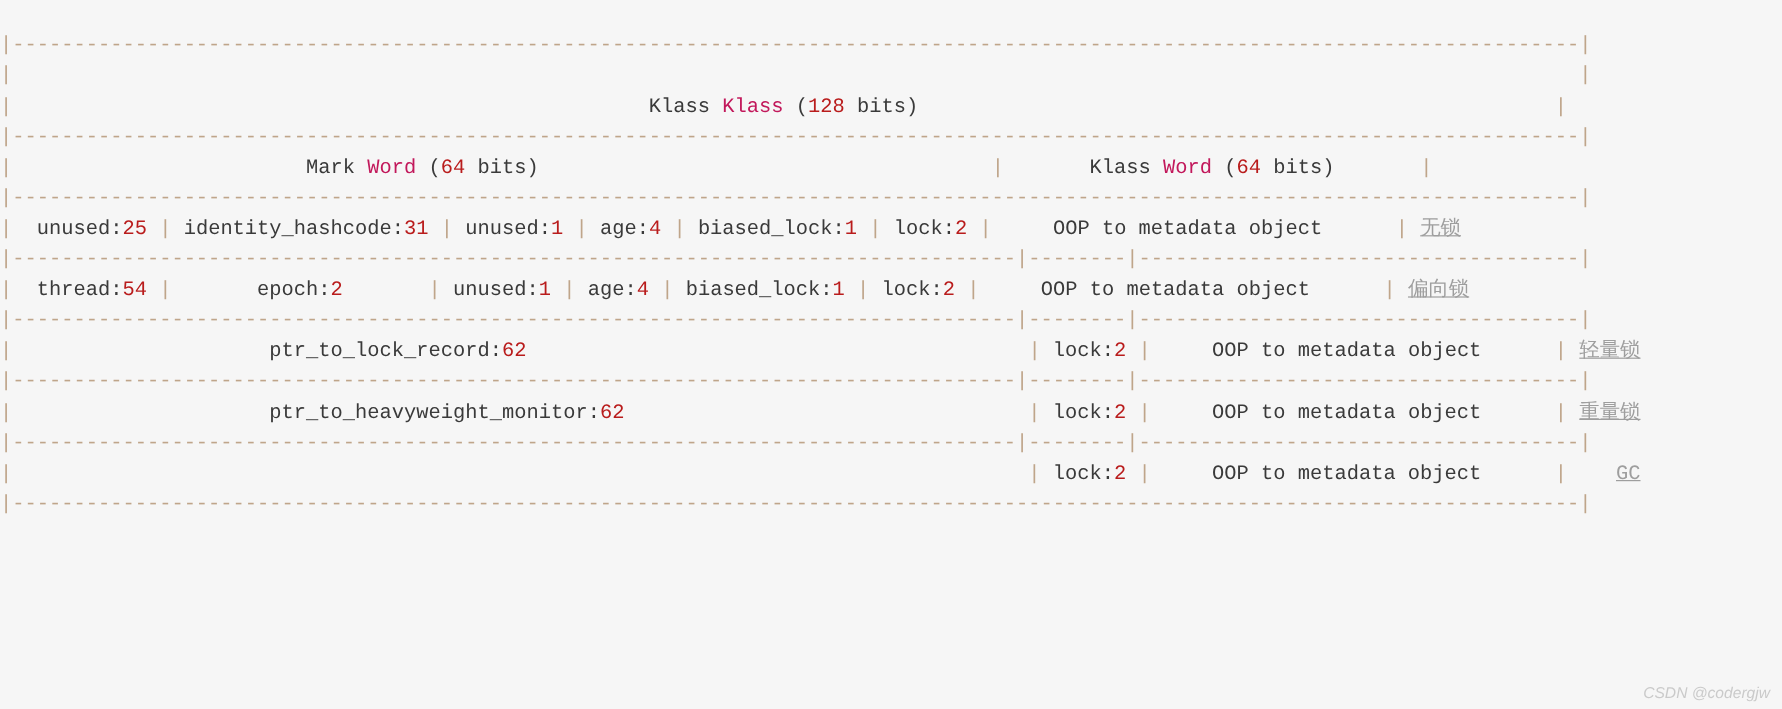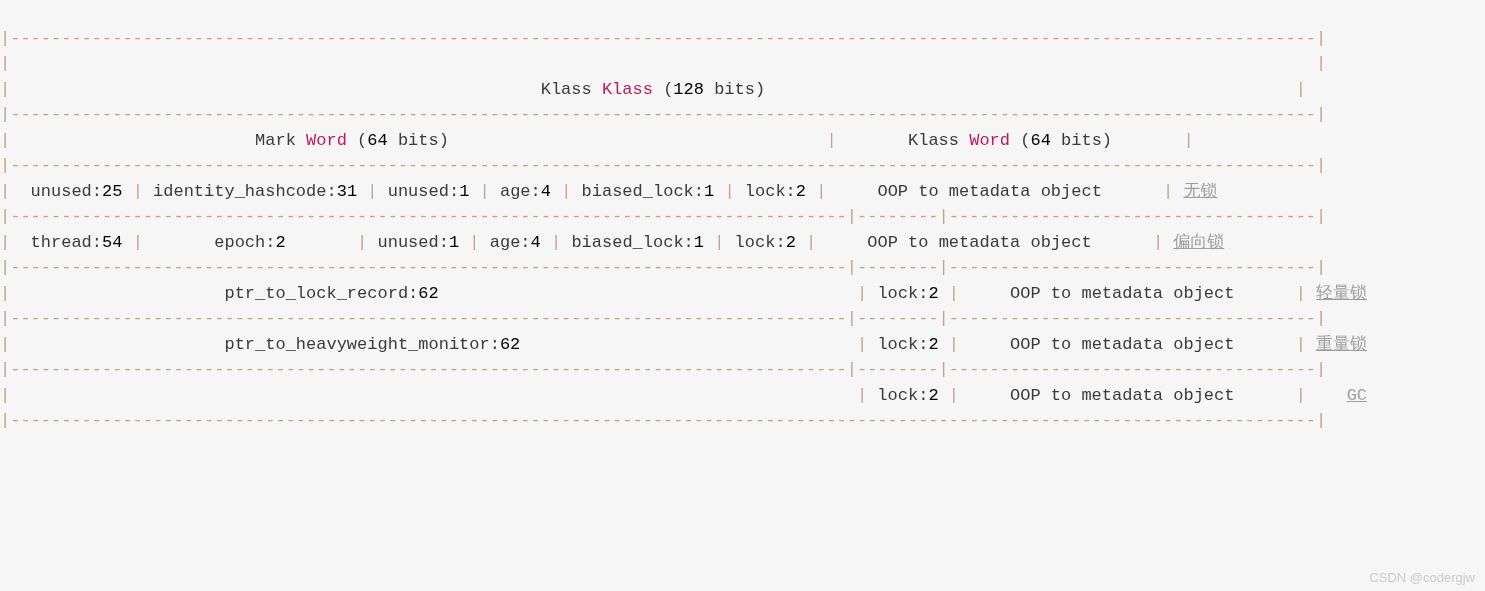--- a/index.html
+++ b/index.html
@@ -17,29 +17,30 @@
     line-height: 1.5;
   }
   pre {
     margin: 0;
     font-family: inherit;
   }
   .dash { color: #bfa58a; }
   .pipe { color: #bfa58a; }
   .txt { color: #3a3a3a; }
   .kw  { color: #c2185b; }
-  .num { color: #000000; }
+  .num { color: #b91c1c; }
   .comment { color: #9e9e9e; text-decoration: underline; }
   .watermark {
     position: fixed;
     right: 10px;
     bottom: 6px;
     color: rgba(120,120,120,0.35);
     font-size: 13px;
     font-family: sans-serif;
+    font-style: italic;
   }
 </style>
 </head>
 <body>
 
 <div class="container">
 <pre><span class="pipe">|</span><span class="dash">--------------------------------------------------------------------------------------------------------------------------------</span><span class="pipe">|</span>
 <span class="pipe">|</span>                                                                                                                                <span class="pipe">|</span>
 <span class="pipe">|</span>                                                    <span class="txt">Klass </span><span class="kw">Klass</span><span class="txt"> (</span><span class="num">128</span><span class="txt"> bits)</span>                                                    <span class="pipe">|</span>
 <span class="pipe">|</span><span class="dash">--------------------------------------------------------------------------------------------------------------------------------</span><span class="pipe">|</span>

